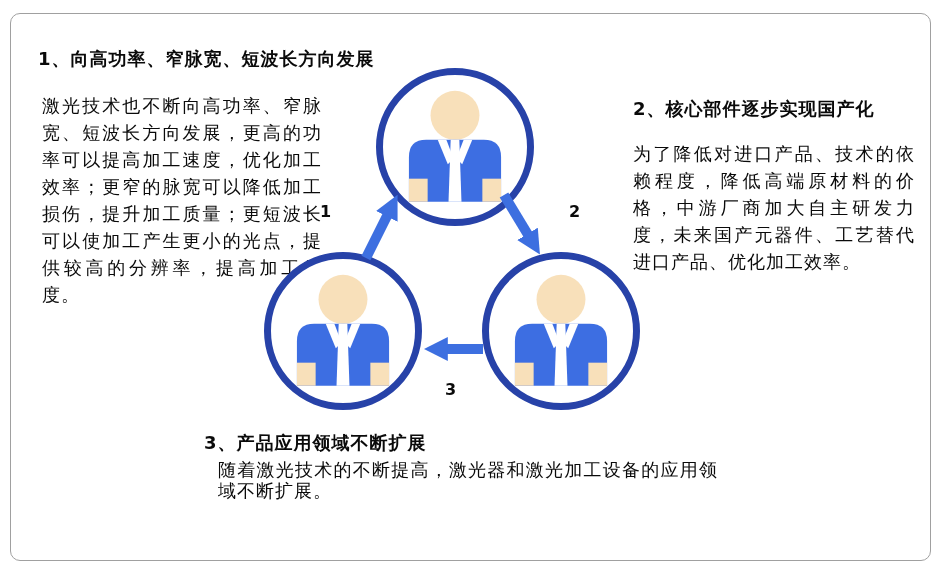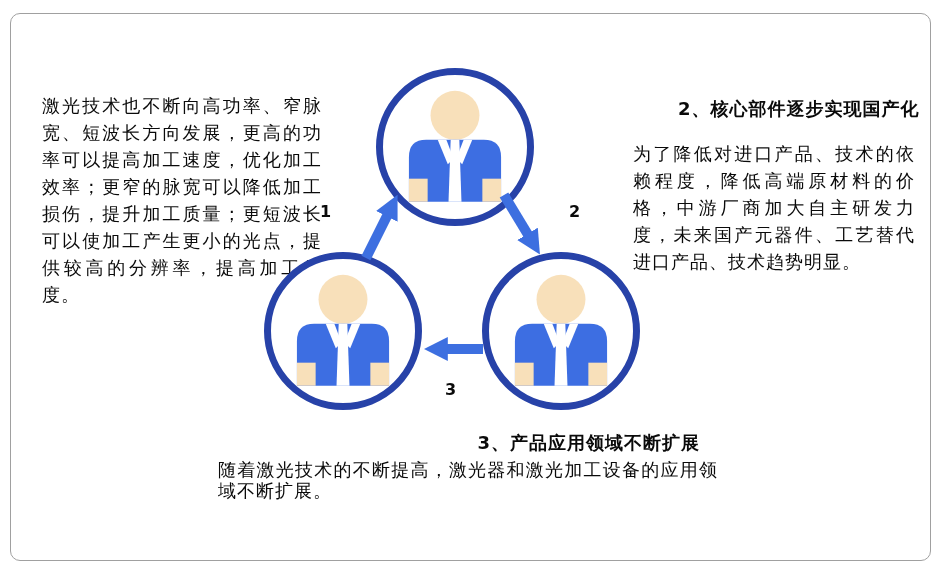--- a/index.html
+++ b/index.html
@@ -40,23 +40,23 @@
   .body-text {
     position: absolute;
     font-size: 18px;
     letter-spacing: 1px;
     line-height: 27px;
     color: var(--text);
     text-align: justify;
   }
   .h1 { left: 38px; top: 47px; }
   .b1 { left: 42px; top: 92px; width: 280px; }
-  .h2 { left: 633px; top: 97px; margin-left: 45px; }
+  .h2 { left: 633px; top: 97px; }
   .b2 { left: 633px; top: 140px; width: 282px; }
-  .h3 { left: 220px; top: 431px; width: 480px; text-align: right; white-space: nowrap; }
+  .h3 { left: 204px; top: 431px; width: 480px; text-align: left; white-space: nowrap; }
   .b3 { left: 218px; top: 459px; width: 500px; line-height: 21px; }
 
   .person-node {
     position: absolute;
     width: 158px; height: 158px;
     border: 7px solid var(--circle-stroke);
     border-radius: 50%;
     background: #fff;
   }
   .node-top   { left: 376px; top: 68px; }
@@ -91,24 +91,25 @@
   .lbl2 { left: 569px; top: 202px; }
   .lbl3 { left: 445px; top: 380px; }
 </style>
 </head>
 <body>
 
 <div class="canvas">
 
   <div class="frame"></div>
 
+  <div class="heading h1">1、向高功率、窄脉宽、短波长方向发展</div>
   <div class="body-text b1">激光技术也不断向高功率、窄脉宽、短波长方向发展，更高的功率可以提高加工速度，优化加工效率；更窄的脉宽可以降低加工损伤，提升加工质量；更短波长可以使加工产生更小的光点，提供较高的分辨率，提高加工精度。</div>
 
   <div class="heading h2">2、核心部件逐步实现国产化</div>
-  <div class="body-text b2">为了降低对进口产品、技术的依赖程度，降低高端原材料的价格，中游厂商加大自主研发力度，未来国产元器件、工艺替代进口产品、技术趋势明显。</div>
+  <div class="body-text b2">为了降低对进口产品、技术的依赖程度，降低高端原材料的价格，中游厂商加大自主研发力度，未来国产元器件、工艺替代进口产品、优化加工效率。</div>
 
   <div class="heading h3">3、产品应用领域不断扩展</div>
   <div class="body-text b3">随着激光技术的不断提高，激光器和激光加工设备的应用领域不断扩展。</div>
 
   <div class="person-node node-top">
     <svg viewBox="0 0 100 100" aria-hidden="true">
       <circle class="p-skin" cx="50" cy="28" r="17"></circle>
       <path class="p-blue" d="M18 88 L18 57 Q18 45 30 45 L70 45 Q82 45 82 57 L82 88 Z"></path>
       <polygon class="p-white" points="38,45 44,45 49,58 45,62"></polygon>
       <polygon class="p-white" points="62,45 56,45 51,58 55,62"></polygon>

